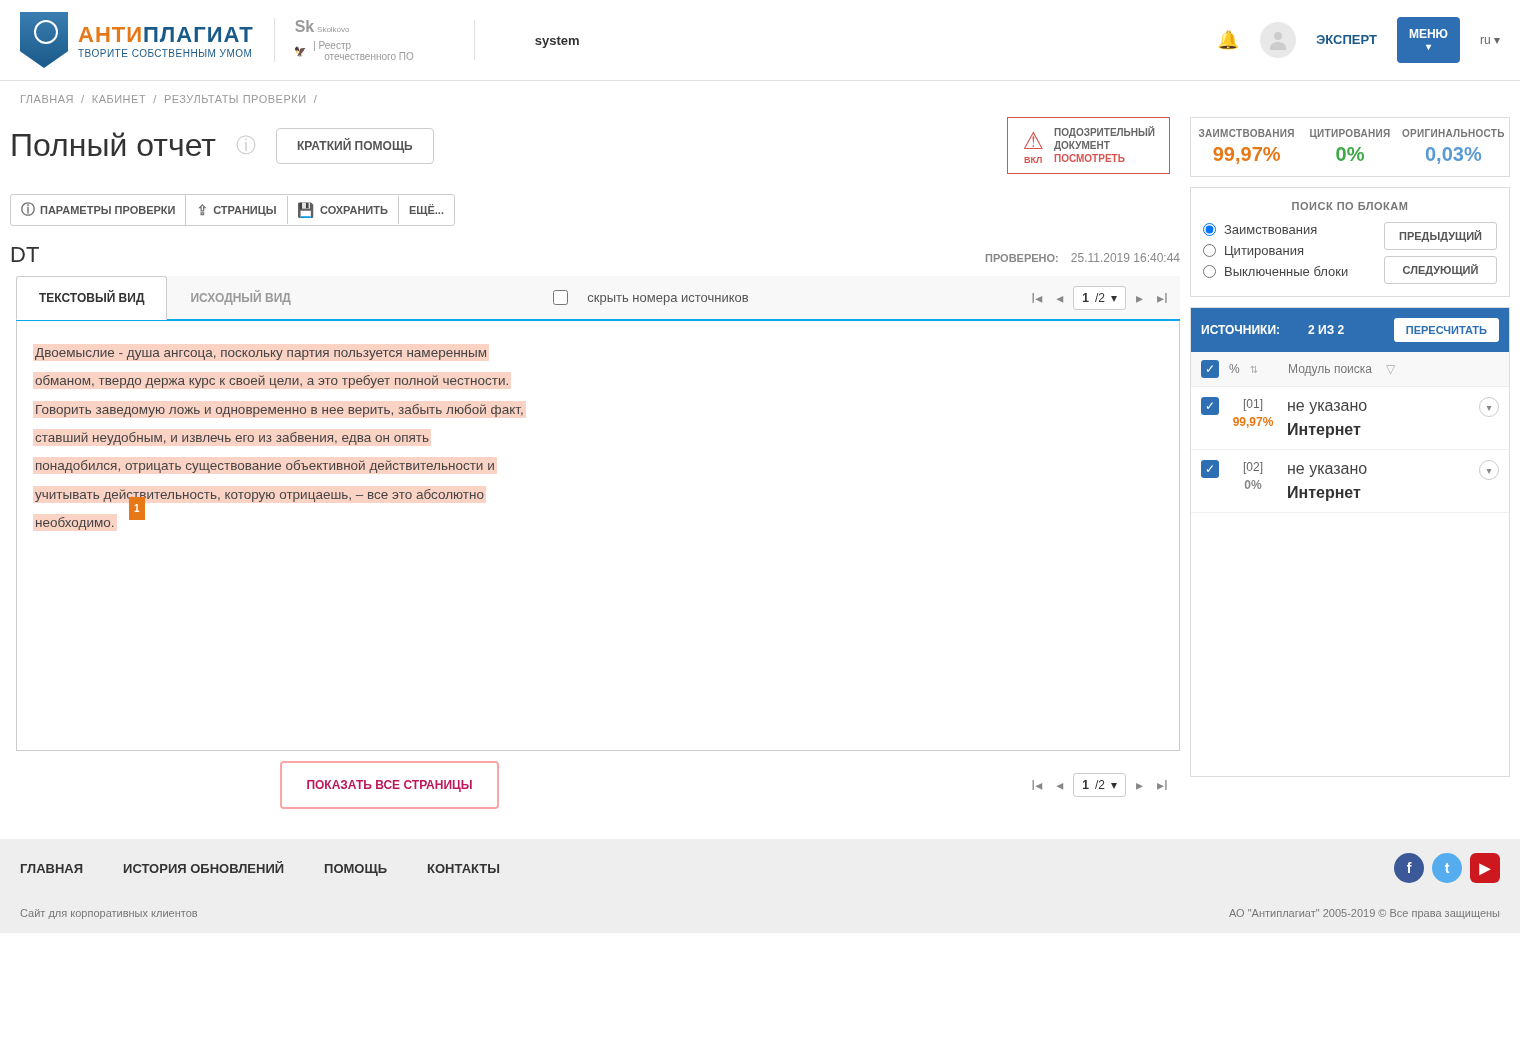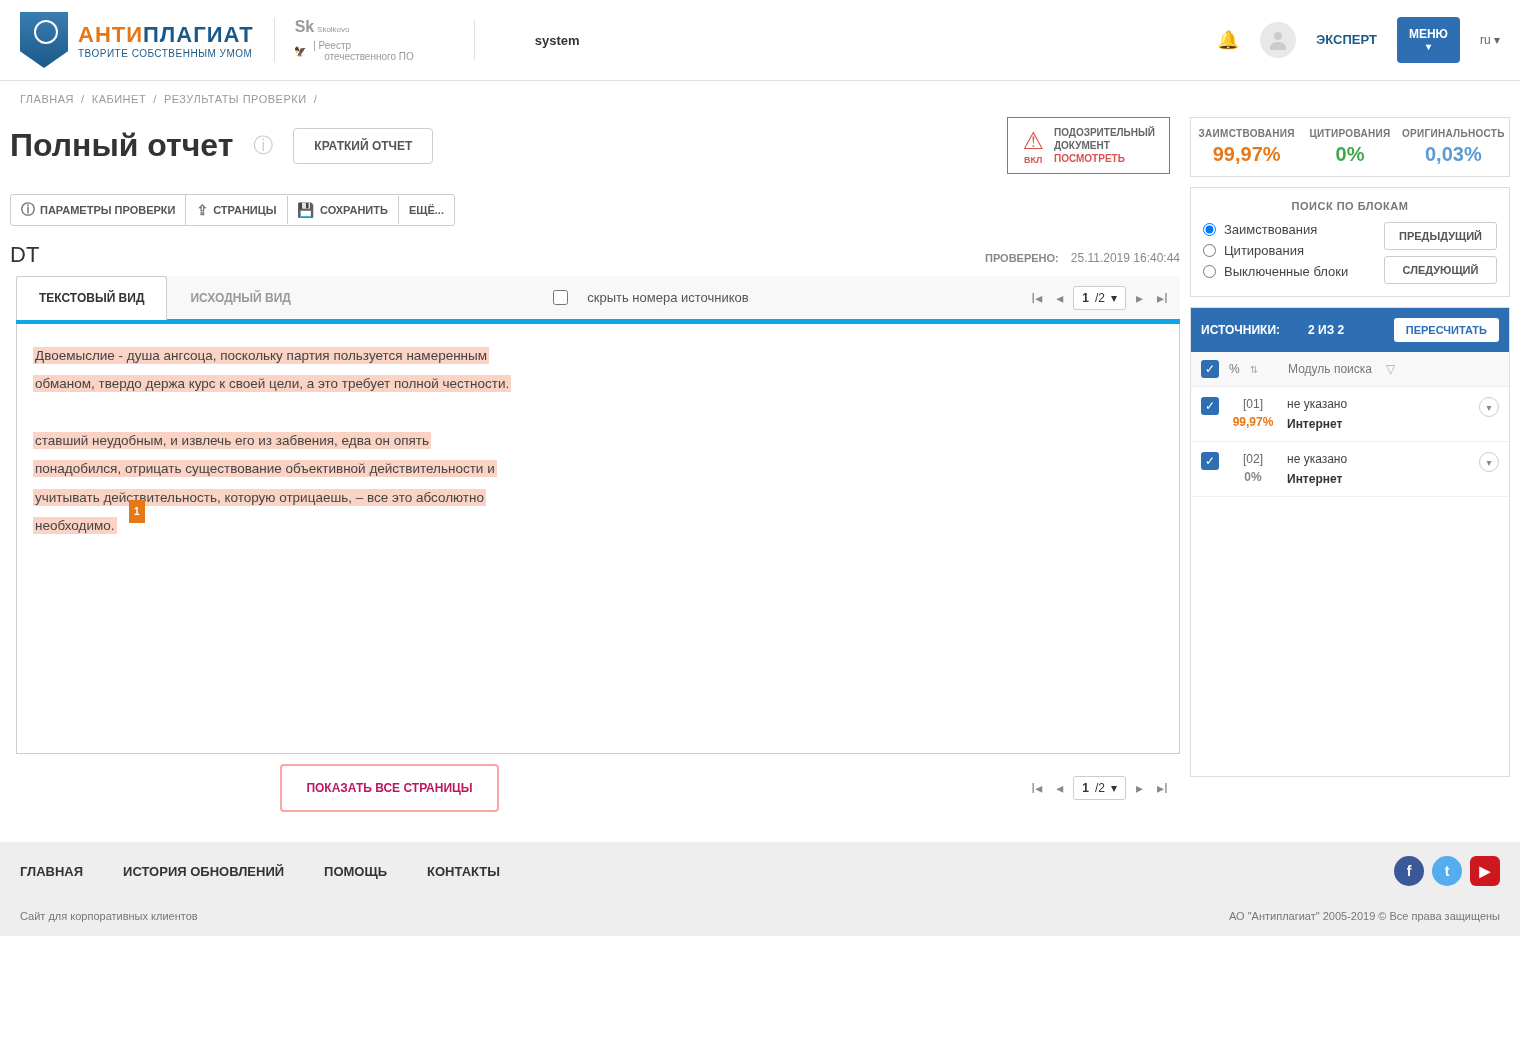--- a/index.html
+++ b/index.html
@@ -22,38 +22,38 @@
 .avatar { width: 36px; height: 36px; border-radius: 50%; background: #e8e8e8; display: flex; align-items: center; justify-content: center; color: #bbb; }
 .user-role { color: #1a5a8a; font-weight: bold; font-size: 13px; }
 .menu-btn { background: #2e6fb3; color: #fff; padding: 10px 12px; border-radius: 4px; font-size: 12px; font-weight: bold; text-align: center; cursor: pointer; line-height: 1.2; }
 .menu-btn .chev { display: block; font-size: 10px; }
 .lang { color: #666; font-size: 12px; cursor: pointer; }
 .breadcrumb { padding: 12px 20px; font-size: 11px; color: #999; letter-spacing: 0.5px; }
 .breadcrumb a { color: #999; text-decoration: none; }
 .content { display: flex; padding: 0 10px 10px 10px; gap: 10px; align-items: flex-start; }
 .main-col { flex: 1; min-width: 0; }
 .title-row { display: flex; align-items: center; gap: 20px; padding: 0 10px 20px 0; }
-.page-title { font-size: 32px; font-weight: bold; color: #333; }
+.page-title { font-size: 32px; font-weight: normal; color: #333; }
 .help-icon { color: #ccc; font-size: 20px; cursor: pointer; }
 .brief-btn { border: 1px solid #ccc; padding: 10px 20px; border-radius: 4px; font-size: 12px; font-weight: bold; color: #555; background: #fff; cursor: pointer; }
 .suspicious-box { margin-left: auto; border: 1px solid #d9534f; padding: 8px 14px; display: flex; align-items: center; gap: 10px; cursor: pointer; }
 .warn-icon { color: #d9534f; font-size: 24px; }
 .suspicious-text { font-size: 10px; line-height: 1.3; }
 .suspicious-text .l1 { color: #666; font-weight: bold; }
 .suspicious-text .l3 { color: #d9534f; font-weight: bold; }
 .vkl { color: #d9534f; font-size: 9px; font-weight: bold; }
 .toolbar { display: flex; align-items: center; gap: 0; border: 1px solid #ccc; border-radius: 3px; width: fit-content; margin-bottom: 12px; }
 .toolbar-item { display: flex; align-items: center; gap: 5px; padding: 6px 10px; font-size: 11px; font-weight: bold; color: #555; cursor: pointer; border-right: 1px solid #ccc; }
 .toolbar-item:last-child { border-right: none; }
 .toolbar-item .icon { font-size: 14px; color: #777; }
 .doc-info { display: flex; align-items: baseline; padding: 4px 0 8px 0; }
 .doc-name { font-size: 22px; color: #333; }
 .checked-label { margin-left: auto; font-size: 11px; font-weight: bold; color: #888; }
 .checked-date { font-size: 12px; color: #888; margin-left: 12px; }
-.tabs-row { display: flex; align-items: center; border-bottom: 5px solid #0ea5e9; background: #f8f8f8; padding-right: 8px; margin-left: 6px; }
+.tabs-row { display: flex; align-items: center; border-bottom: 2px solid #0ea5e9; background: #f8f8f8; padding-right: 8px; margin-left: 6px; }
 .tab { padding: 14px 22px; font-size: 12px; font-weight: bold; color: #999; cursor: pointer; border: 1px solid transparent; border-bottom: none; }
 .tab.active { background: #fff; color: #333; border: 1px solid #ccc; border-bottom: 1px solid #fff; margin-bottom: -1px; border-radius: 3px 3px 0 0; }
 .hide-numbers { margin-left: auto; display: flex; align-items: center; gap: 19px; font-size: 13px; color: #555; margin-right: auto; padding-left: 100px; }
 .hide-numbers input { width: 15px; height: 15px; }
 .pager { display: flex; align-items: center; gap: 6px; margin-left: auto; }
 .pager-btn { color: #888; cursor: pointer; padding: 4px; font-size: 14px; }
 .pager-select { border: 1px solid #ccc; padding: 4px 8px; font-size: 12px; border-radius: 3px; background: #fff; cursor: pointer; display: flex; gap: 6px; align-items: center; }
 .text-panel { border: 1px solid #ccc; border-top: none; padding: 18px 16px; min-height: 430px; margin-left: 6px; background:#fff; }
 .highlighted-text { line-height: 2.1; font-size: 13.5px; color: #444; position: relative; }
 .highlighted-text span.hl { background: #fad3c4; padding: 1px 2px; }
@@ -83,21 +83,21 @@
 .check-all { width: 18px; height: 18px; background: #2e6fb3; border-radius: 3px; display: flex; align-items: center; justify-content: center; color: #fff; font-size: 12px; cursor: pointer; }
 .sort-icons { color: #aaa; font-size: 10px; cursor: pointer; }
 .filter-icon { color: #aaa; cursor: pointer; }
 .source-item { display: flex; align-items: flex-start; padding: 10px; gap: 10px; border-bottom: 1px solid #f0f0f0; }
 .source-item .chk { width: 18px; height: 18px; background: #2e6fb3; border-radius: 3px; display: flex; align-items: center; justify-content: center; color: #fff; font-size: 12px; cursor: pointer; flex-shrink: 0; }
 .source-item .idpct { width: 48px; text-align: center; font-size: 12px; }
 .source-item .idpct .sid { color: #666; }
 .source-item .idpct .pct { font-weight: bold; margin-top: 4px; }
 .source-item .idpct .pct.red { color: #e67817; }
 .source-item .idpct .pct.gray { color: #888; }
-.source-item .desc { flex: 1; font-size: 12px; }
+.source-item .desc { flex: 1; font-size: 16px; }
 .source-item .desc .name { color: #444; }
 .source-item .desc .module { color: #333; font-weight: bold; margin-top: 6px; }
 .expand-btn { width: 20px; height: 20px; border: 1px solid #ccc; border-radius: 50%; display: flex; align-items: center; justify-content: center; color: #888; font-size: 10px; cursor: pointer; flex-shrink: 0; }
 .footer { background: #eee; margin-top: 10px; }
 .footer-nav { display: flex; align-items: center; padding: 14px 20px; gap: 40px; }
 .footer-nav a { color: #333; font-size: 13px; font-weight: bold; text-decoration: none; }
 .social { margin-left: auto; display: flex; gap: 8px; }
 .social-icon { width: 30px; height: 30px; border-radius: 50%; display: flex; align-items: center; justify-content: center; color: #fff; font-size: 14px; font-weight: bold; cursor: pointer; }
 .fb { background: #3b5998; }
 .tw { background: #55acee; }
@@ -143,21 +143,21 @@
   <a href="#">ГЛАВНАЯ</a> &nbsp;/&nbsp;
   <a href="#">КАБИНЕТ</a> &nbsp;/&nbsp;
   <a href="#">РЕЗУЛЬТАТЫ ПРОВЕРКИ</a> &nbsp;/
 </div>
 
 <div class="content">
   <div class="main-col">
     <div class="title-row">
       <h1 class="page-title">Полный отчет</h1>
       <span class="help-icon">ⓘ</span>
-      <button class="brief-btn">КРАТКИЙ ОТЧЕТ</button>
+      <button class="brief-btn">КРАТКИЙ ПОМОЩЬ</button>
       <div class="suspicious-box">
         <div style="text-align:center;">
           <div class="warn-icon">⚠</div>
           <div class="vkl">ВКЛ</div>
         </div>
         <div class="suspicious-text">
           <div class="l1">ПОДОЗРИТЕЛЬНЫЙ</div>
           <div class="l1">ДОКУМЕНТ</div>
           <div class="l3">ПОСМОТРЕТЬ</div>
         </div>
@@ -205,21 +205,21 @@
           </div>
         <span class="pager-btn">▸</span>
         <span class="pager-btn">▸I</span>
       </div>
     </div>
 
     <div class="text-panel">
       <div class="highlighted-text">
         <span class="hl">Двоемыслие - душа ангсоца, поскольку партия пользуется намеренным</span><br>
         <span class="hl">обманом, твердо держа курс к своей цели, а это требует полной честности.</span><br>
-        <br>
+        <span class="hl">Говорить заведомую ложь и одновременно в нее верить, забыть любой факт,</span><br>
         <span class="hl">ставший неудобным, и извлечь его из забвения, едва он опять</span><br>
         <span class="hl">понадобился, отрицать существование объективной действительности и</span><br>
         <span class="hl">учитывать действительность, которую отрицаешь, – все это абсолютно</span><br>
         <span class="hl">необходимо. </span><span class="src-badge" style="top:158px; left:96px;">1</span>
       </div>
     </div>
 
     <div class="bottom-bar">
       <button class="show-all-btn">ПОКАЗАТЬ ВСЕ СТРАНИЦЫ</button>
       <div class="pager">

